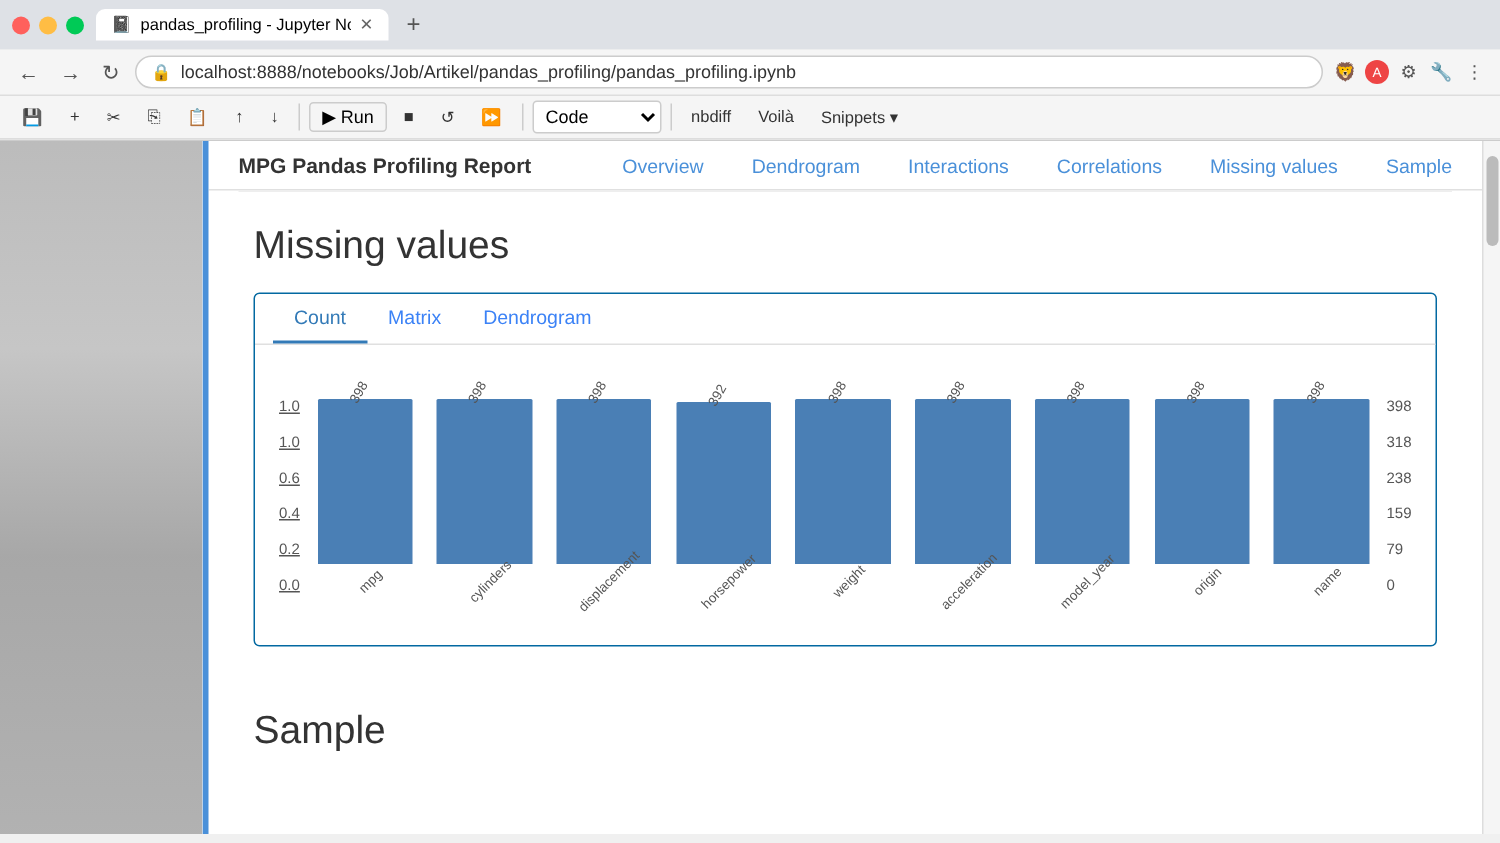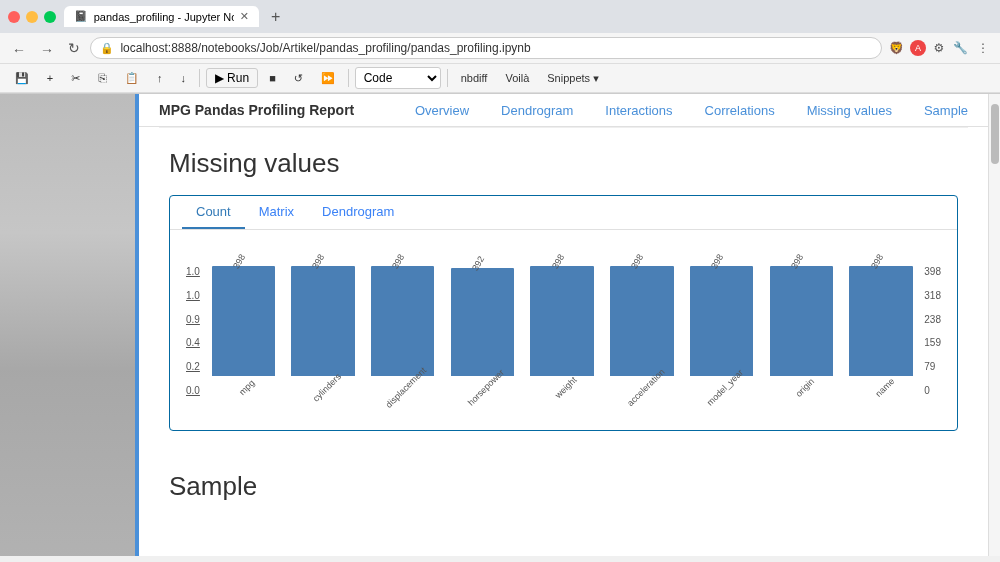--- a/index.html
+++ b/index.html
@@ -153,21 +153,21 @@
             <div class="panel-tab link-style">Matrix</div>
             <div class="panel-tab link-style">Dendrogram</div>
           </div>
 
           <div class="chart-area">
             <div style="display:flex; align-items:flex-start;">
 
               <div style="display:flex; flex-direction:column; justify-content:space-between; align-items:flex-end; padding-right:6px; font-size:10px; color:#555; height:155px; padding-top:20px; padding-bottom:5px;text-decoration:underline;">
                 <span>1.0</span>
                 <span>1.0</span>
-                <span>0.9</span>
+                <span>0.6</span>
                 <span>0.4</span>
                 <span>0.2</span>
                 <span>0.0</span>
               </div>
 
               <div style="flex:1; display:flex; flex-direction:column;">
                 <div style="display:flex; align-items:flex-end; height:130px; gap:5px;" id="bars-wrapper">
 
                 <div style="flex: 1 1 0%; display: flex; flex-direction: column; align-items: center; justify-content: flex-end; height: 100%;">
                       <div style="font-size: 9px; color: rgb(85, 85, 85); transform: rotate(-60deg); margin-bottom: 2px; white-space: nowrap; transform-origin: center bottom;">398</div>

